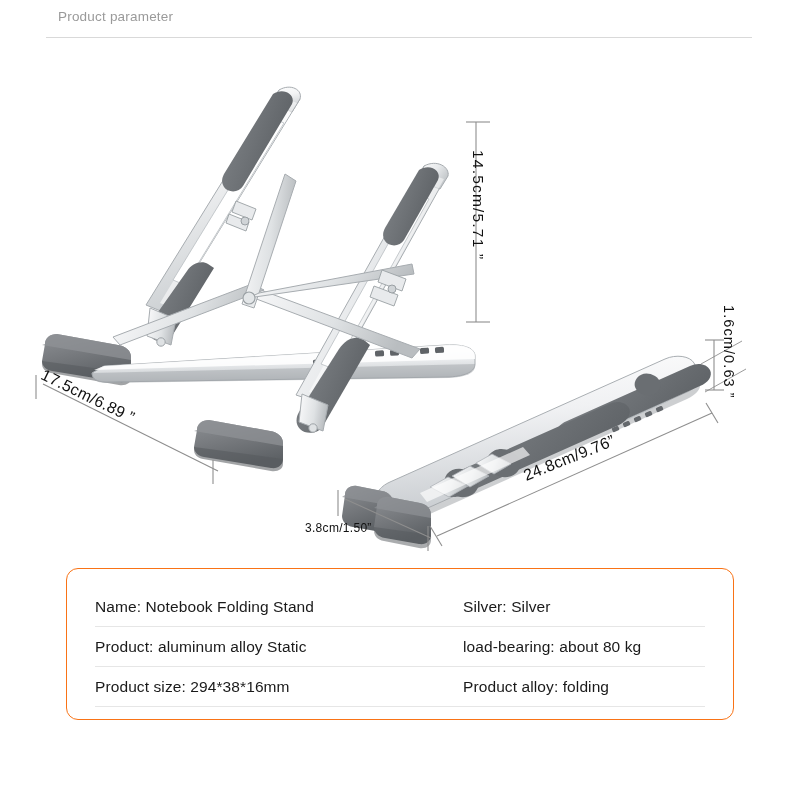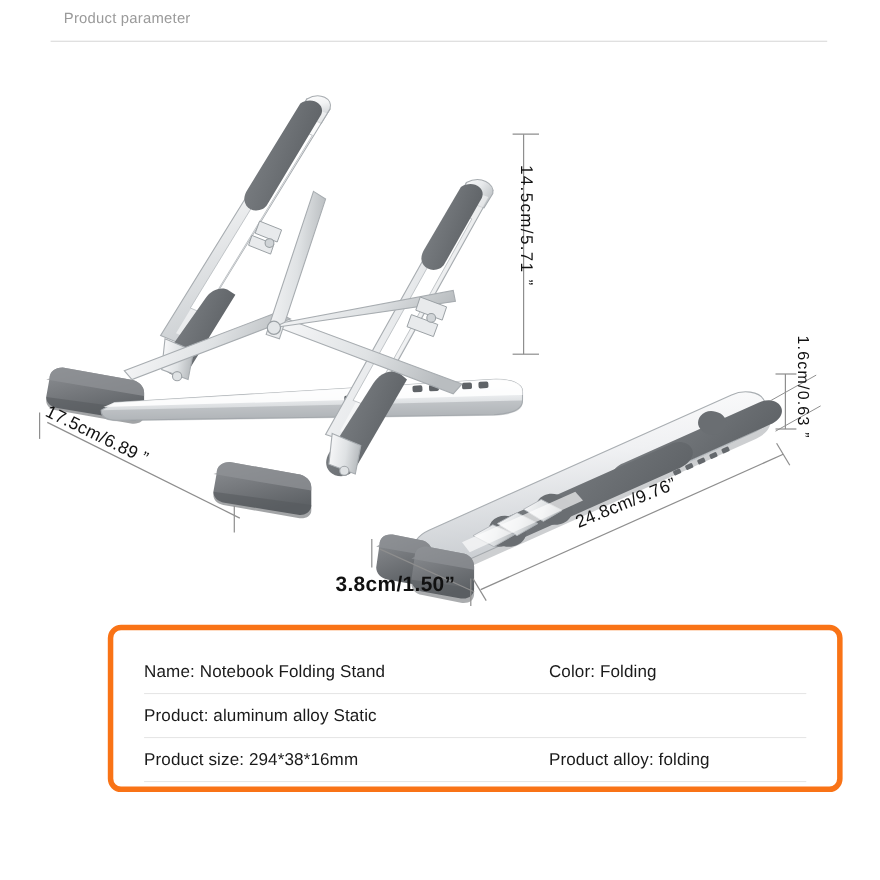--- a/index.html
+++ b/index.html
@@ -77,35 +77,33 @@
     letter-spacing: 1.1px;
   }
   #dim-length-label {
     left: 521px; top: 468px;
     transform: rotate(-22deg);
     transform-origin: left top;
     font-size: 16px;
   }
   #dim-width-label {
     left: 305px; top: 521px;
-    font-size: 19px;
-    font-weight: bold;
+    font-size: 12px;
   }
 
   
   #spec-table {
     position: absolute;
     left: 66px; top: 568px;
     width: 668px;
     height: 152px;
-    border: 5px solid #f97316;
+    border: 1px solid #f97316;
     border-radius: 12px;
     box-sizing: border-box;
     background: #ffffff;
-    margin-left: 32px;
   }
   .spec-row {
     position: relative;
     display: flex;
     height: 40px;
     align-items: center;
     margin: 0 28px;
   }
   #spec-table .spec-row:first-child { margin-top: 18px; }
   .spec-row::after {
@@ -360,22 +358,23 @@
 
 <div class="dim-label" id="dim-height-label">14.5cm/5.71 ”</div>
 <div class="dim-label" id="dim-depth-label">17.5cm/6.89 ”</div>
 <div class="dim-label" id="dim-thickness-label">1.6cm/0.63 ”</div>
 <div class="dim-label" id="dim-length-label">24.8cm/9.76”</div>
 <div class="dim-label" id="dim-width-label">3.8cm/1.50”</div>
 
 <div id="spec-table">
   <div class="spec-row">
     <div class="spec-cell left">Name: Notebook Folding Stand</div>
-    <div class="spec-cell right">Color: Folding</div>
+    <div class="spec-cell right">Silver: Silver</div>
   </div>
   <div class="spec-row">
     <div class="spec-cell left">Product: aluminum alloy Static</div>
+    <div class="spec-cell right">load-bearing: about 80 kg</div>
   </div>
   <div class="spec-row">
     <div class="spec-cell left">Product size: 294*38*16mm</div>
     <div class="spec-cell right">Product alloy: folding</div>
   </div>
 </div>
 
 </body></html>

